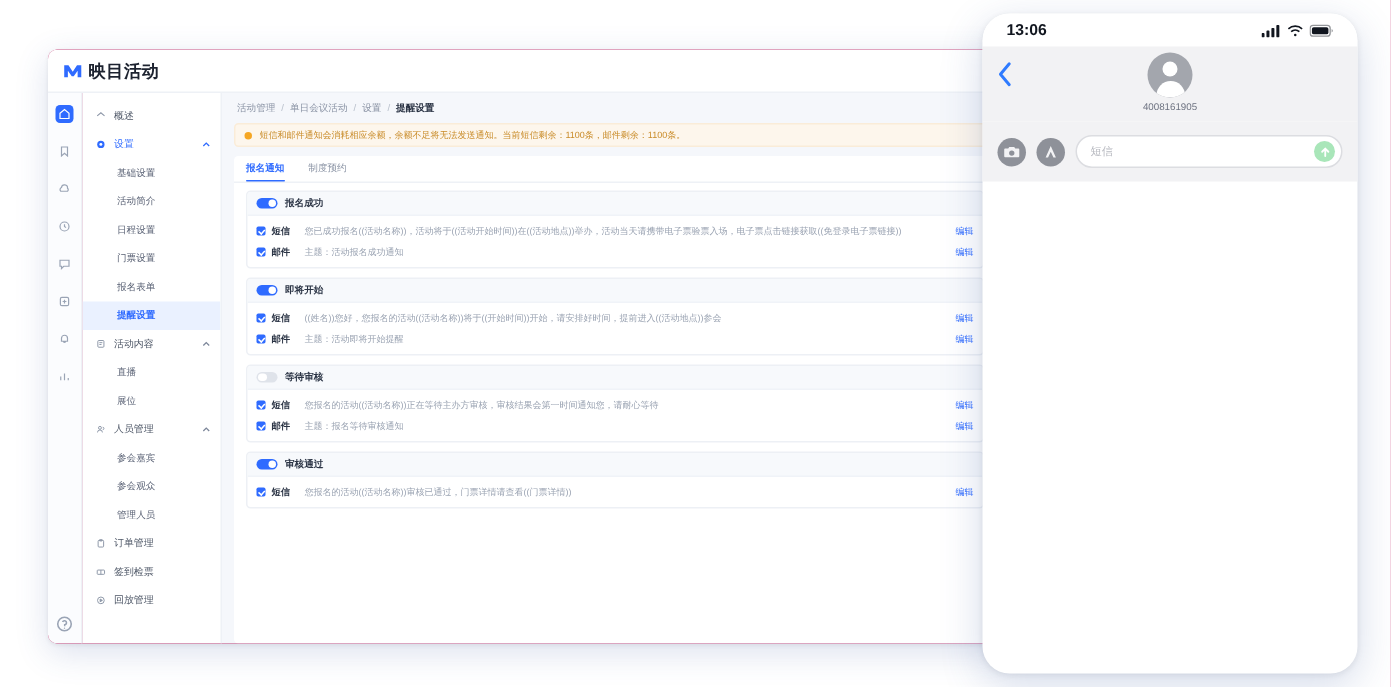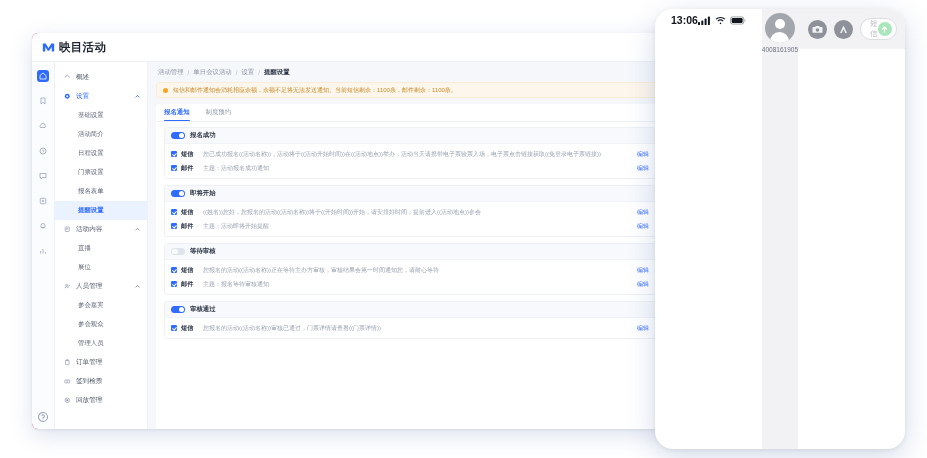--- a/index.html
+++ b/index.html
@@ -327,21 +327,21 @@
     position: absolute;
     left: 655px;
     top: 9px;
     width: 250px;
     height: 440px;
     background: #ffffff;
     border-radius: 18px;
     box-shadow: 0 8px 28px rgba(60,90,160,0.22), 0 1px 4px rgba(0,0,0,0.08);
     overflow: hidden;
     display: flex;
-    flex-direction: row;
+    flex-direction: column;
   }
   .status-bar {
     height: 22px;
     min-height: 22px;
     display: flex;
     align-items: center;
     justify-content: space-between;
     padding: 0 16px;
     background: #ffffff;
   }

